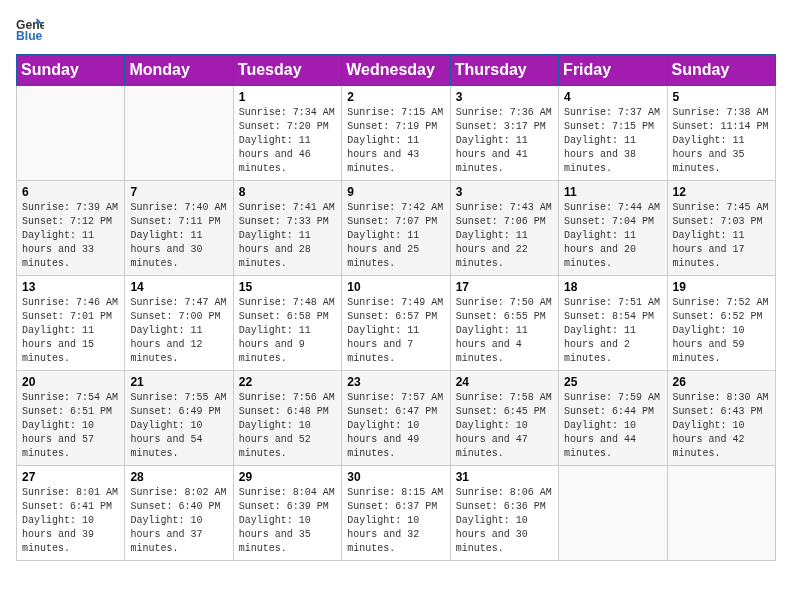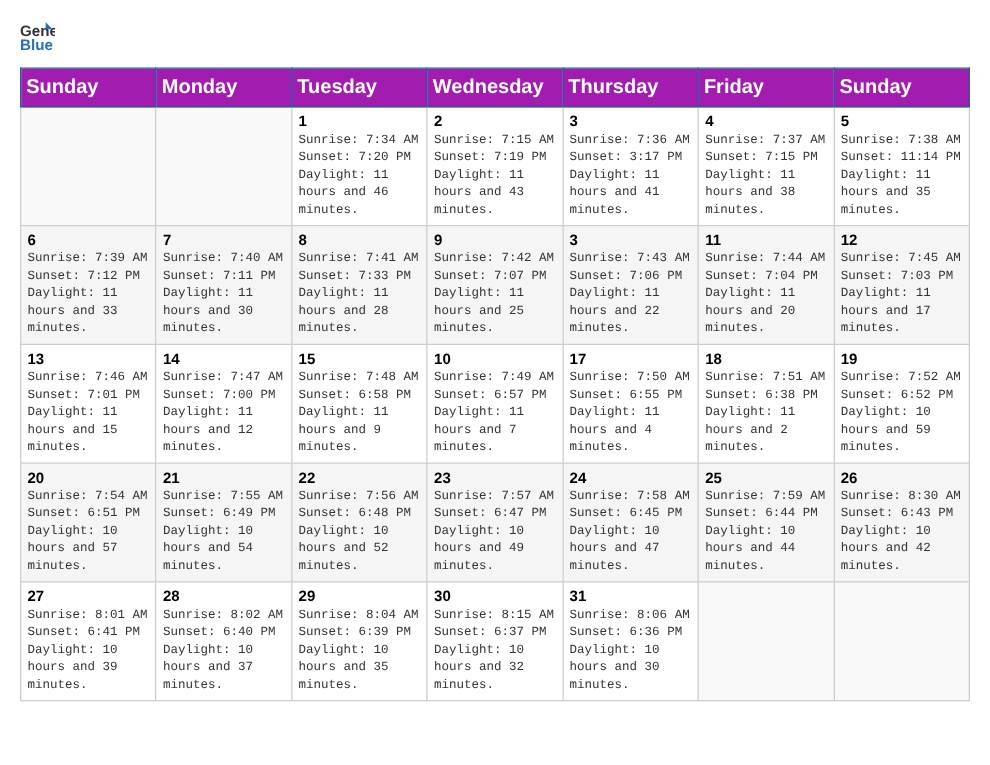--- a/index.html
+++ b/index.html
@@ -248,21 +248,21 @@
         <div class="day-info">
           <span>Sunrise: 7:50 AM</span><br>
           <span>Sunset: 6:55 PM</span><br>
           <span>Daylight: 11 hours and 4 minutes.</span>
         </div>
       </td>
         <td>
         <span class="day-number">18</span>
         <div class="day-info">
           <span>Sunrise: 7:51 AM</span><br>
-          <span>Sunset: 6:38 PM</span><br>
+          <span>Sunset: 8:54 PM</span><br>
           <span>Daylight: 11 hours and 2 minutes.</span>
         </div>
       </td>
         <td>
         <span class="day-number">19</span>
         <div class="day-info">
           <span>Sunrise: 7:52 AM</span><br>
           <span>Sunset: 6:52 PM</span><br>
           <span>Daylight: 10 hours and 59 minutes.</span>
         </div>

